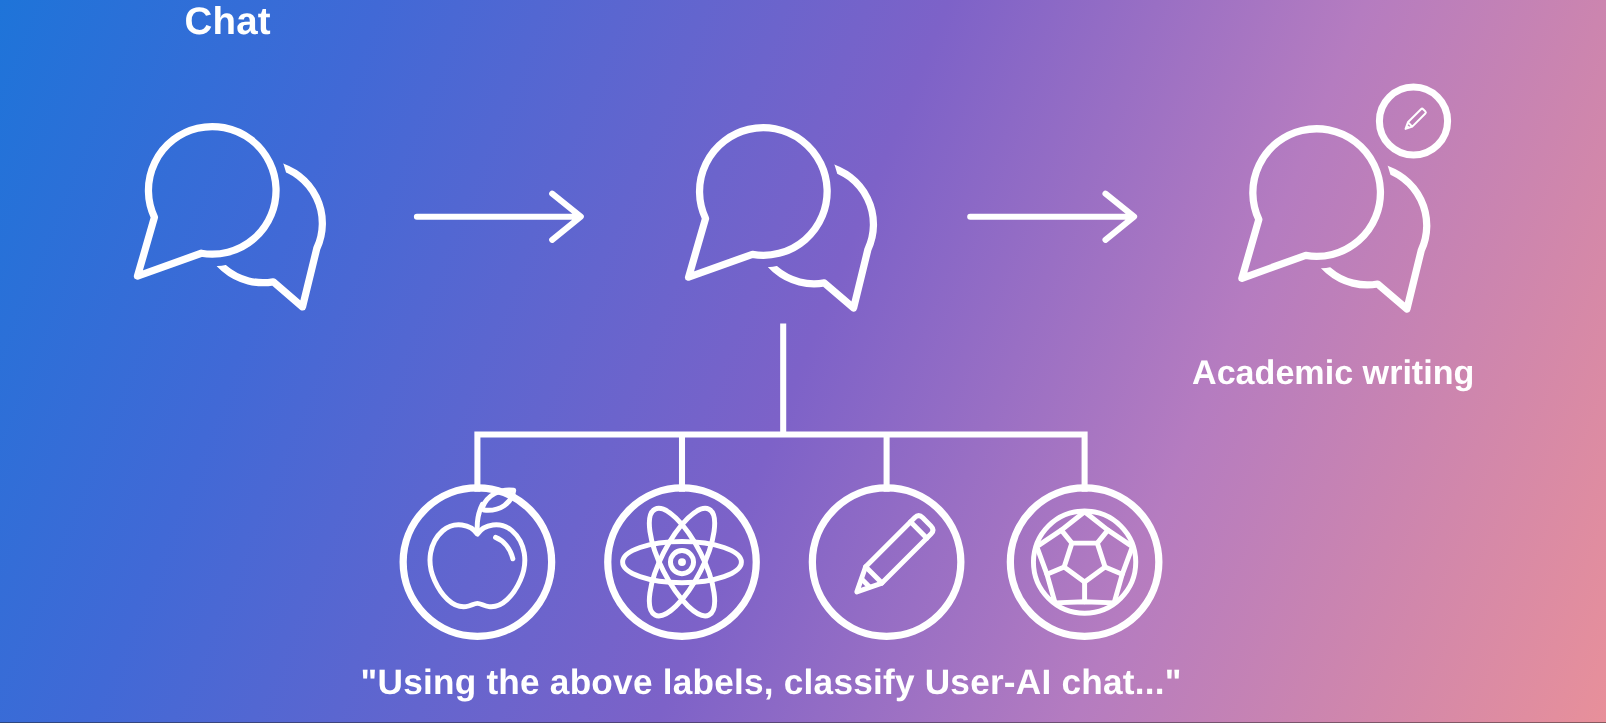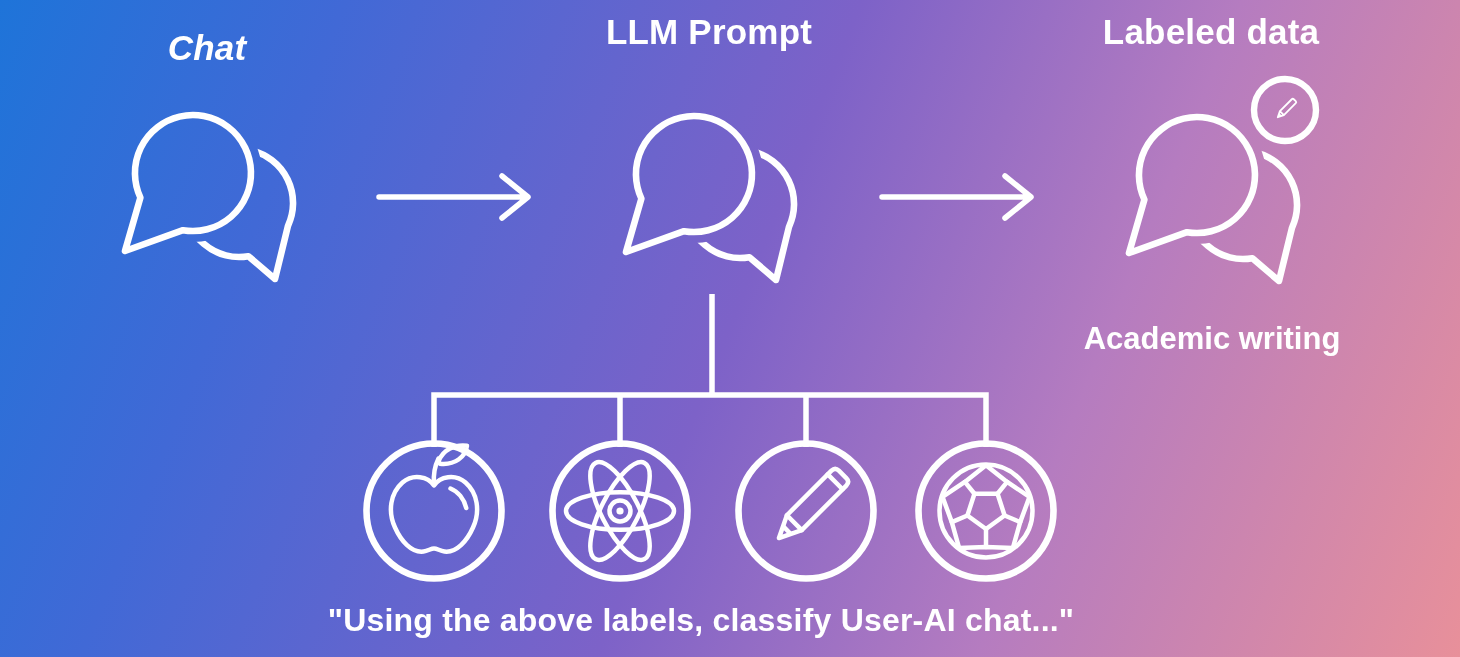--- a/index.html
+++ b/index.html
@@ -13,23 +13,21 @@
   .sub-label{font-size:31px;font-weight:700;text-align:center;margin-top:27px;}
   .caption{font-size:32px;font-weight:700;text-align:center;letter-spacing:.2px;}
   svg{display:block;overflow:visible;}
   .stroke{fill:none;stroke:#fff;stroke-linecap:round;stroke-linejoin:round;}
 </style>
 </head>
 <body>
 
 <div id="stage">
 
-  <div class="abs node-label" style="left:57px;top:28px;width:300px;font-style:italic;">Chat</div>
-  <div class="abs node-label" style="left:559px;top:12px;width:300px;">LLM Prompt</div>
-  <div class="abs node-label" style="left:1061px;top:12px;width:300px;">Labeled data</div>
+  <div class="abs node-label" style="left:57px;top:0;width:300px;">Chat</div>
 
   <svg class="abs" style="left:105px;top:99px;" width="200" height="200" viewBox="0 0 100 100">
     <defs>
       <mask id="mA">
         <rect x="-10" y="-10" width="120" height="120" fill="#fff"></rect>
         <path d="M39 65.6 A29 29 0 1 0 17.7 49.3 L10 76 Z" fill="#000" stroke="#000" stroke-width="11"></path>
       </mask>
     </defs>
     <path class="stroke" stroke-width="3.3" mask="url(#mA)" d="M71.7 78.6 A27 27 0 1 1 91.5 63.4 L85 90 Z"></path>
     <path class="stroke" stroke-width="3.3" d="M39 65.6 A29 29 0 1 0 17.7 49.3 L10 76 Z"></path>

